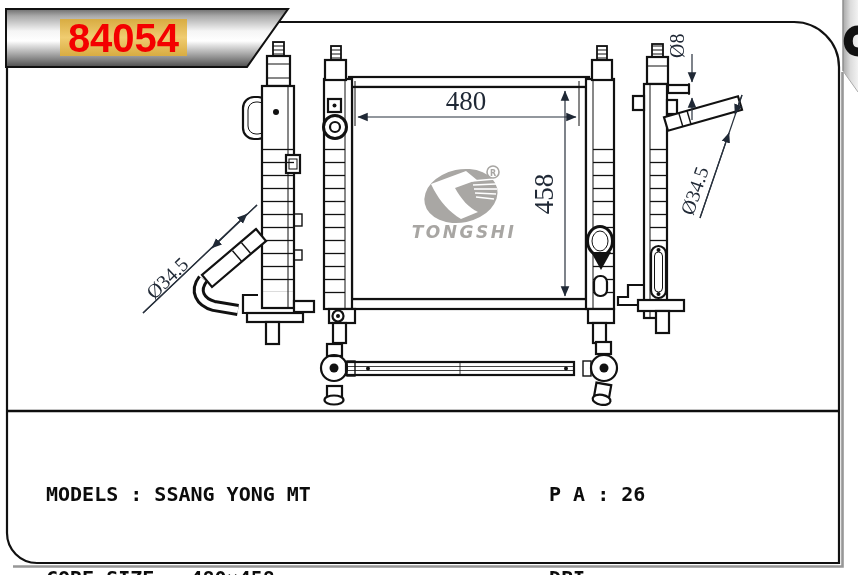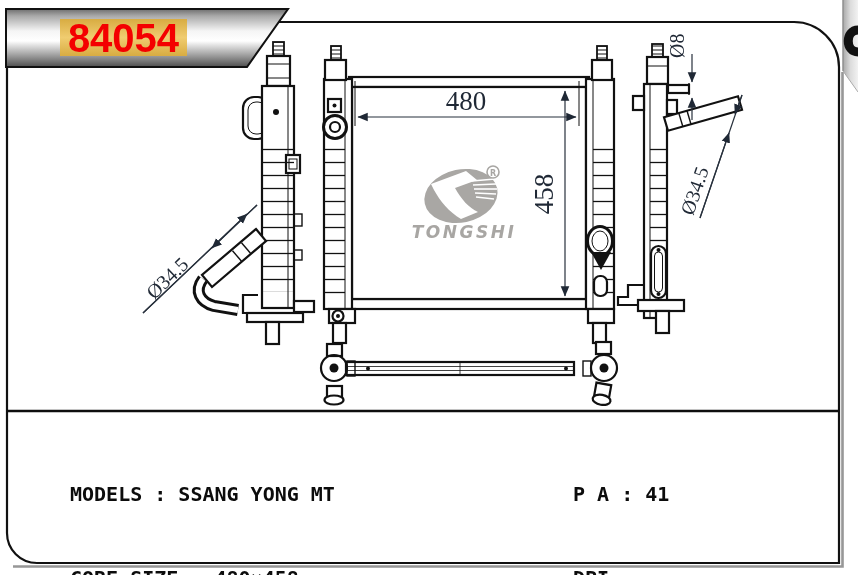--- a/index.html
+++ b/index.html
@@ -10,21 +10,21 @@
   .s2n{stroke:#111;stroke-width:2.2;fill:none}
   .s3{stroke:#111;stroke-width:3;fill:#fff}
   .s1{stroke:#111;stroke-width:1.4;fill:none}
   .thin{stroke:#111;stroke-width:1;fill:none}
   .dim{stroke:#27303c;stroke-width:1.2;fill:none}
   .dimtxt{font:20px "Liberation Serif",serif;fill:#1f2835}
   .bigdim{font:27px "Liberation Serif",serif;fill:#1f2835}
   .blk{fill:#111}
   .spec-col{position:absolute;font:700 20px "DejaVu Sans Mono",monospace;
             color:#0c0c0c;white-space:pre;line-height:28px;letter-spacing:0px;}
-  .spec-col div{height:28px;margin-left:24px;}
+  .spec-col div{height:28px;}
   #spec-left{left:46px;top:424px;}
   #spec-right{left:549px;top:424px;}
 </style>
 </head>
 <body>
 
 <div id="stage">
 
   <svg id="drawing" width="858" height="575" viewBox="0 0 858 575">
     <defs>
@@ -236,18 +236,18 @@
     </g>
   </svg>
 
   <div id="spec-left" class="spec-col">
     <div>MODELS : SSANG YONG MT</div>
     <div>CORE SIZE : 480×458</div>
     
     
   </div>
   <div id="spec-right" class="spec-col">
-    <div>P A : 41</div>
+    <div>P A : 26</div>
     <div>DPI :</div>
     
     
   </div>
 </div>
 
 </body></html>

